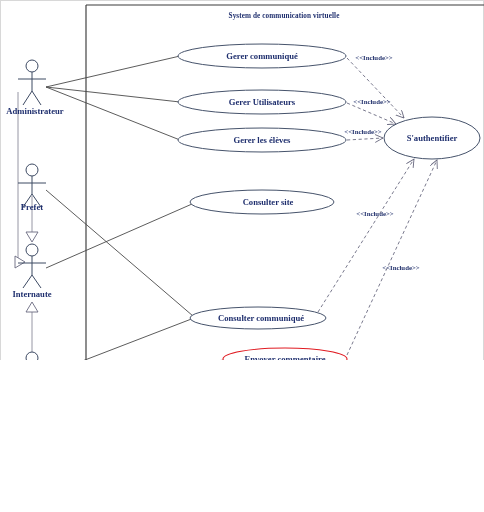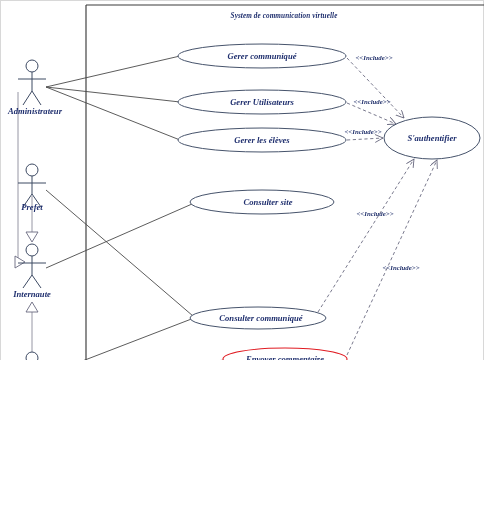--- a/index.html
+++ b/index.html
@@ -9,21 +9,20 @@
   }
   body {
     font-family: "Liberation Serif", "DejaVu Serif", serif;
   }
   #diagram-root {
     position: relative;
     width: 484px;
     height: 360px;
     background: #ffffff;
     overflow: hidden;
-    font-style: italic;
   }
   #diagram-svg {
     position: absolute;
     left: 0;
     top: 0;
     width: 484px;
     height: 512px;
     display: block;
   }
   .uc-label,

